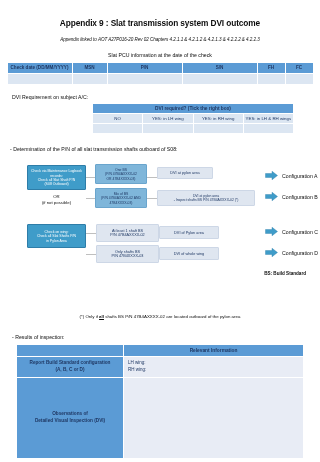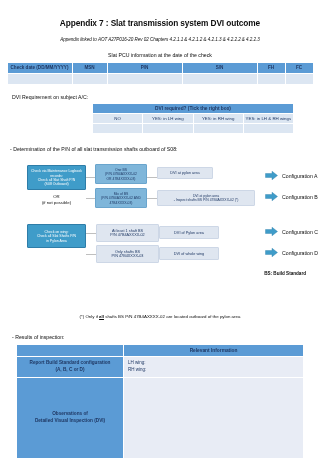--- a/index.html
+++ b/index.html
@@ -235,21 +235,21 @@
     line-height: 1.5;
   }
   .results-table tr.obs td.rowhead { height: 74px; vertical-align: middle; }
   .results-table tr.obs td.content { height: 74px; }
 </style>
 </head>
 <body>
 
 <div class="page">
 
-  <div class="doc-title">Appendix 7 : Slat transmission system DVI outcome</div>
+  <div class="doc-title">Appendix 9 : Slat transmission system DVI outcome</div>
   <div class="doc-subtitle">Appendix linked to AOT A27P016-20 Rev 02 Chapters 4.2.1.1 &amp; 4.2.1.2 &amp; 4.2.1.3 &amp; 4.2.2.2 &amp; 4.2.2.3</div>
   <div class="section-caption">Slat PCU information at the date of the check</div>
 
   <table class="pcu-table">
     <tbody>
         <tr>
       <th style="width:62px">Check date (DD/MM/YYYY)</th>
       <th style="width:32px">MSN</th>
       <th style="width:72px">P/N</th>
       <th style="width:72px">S/N</th>

